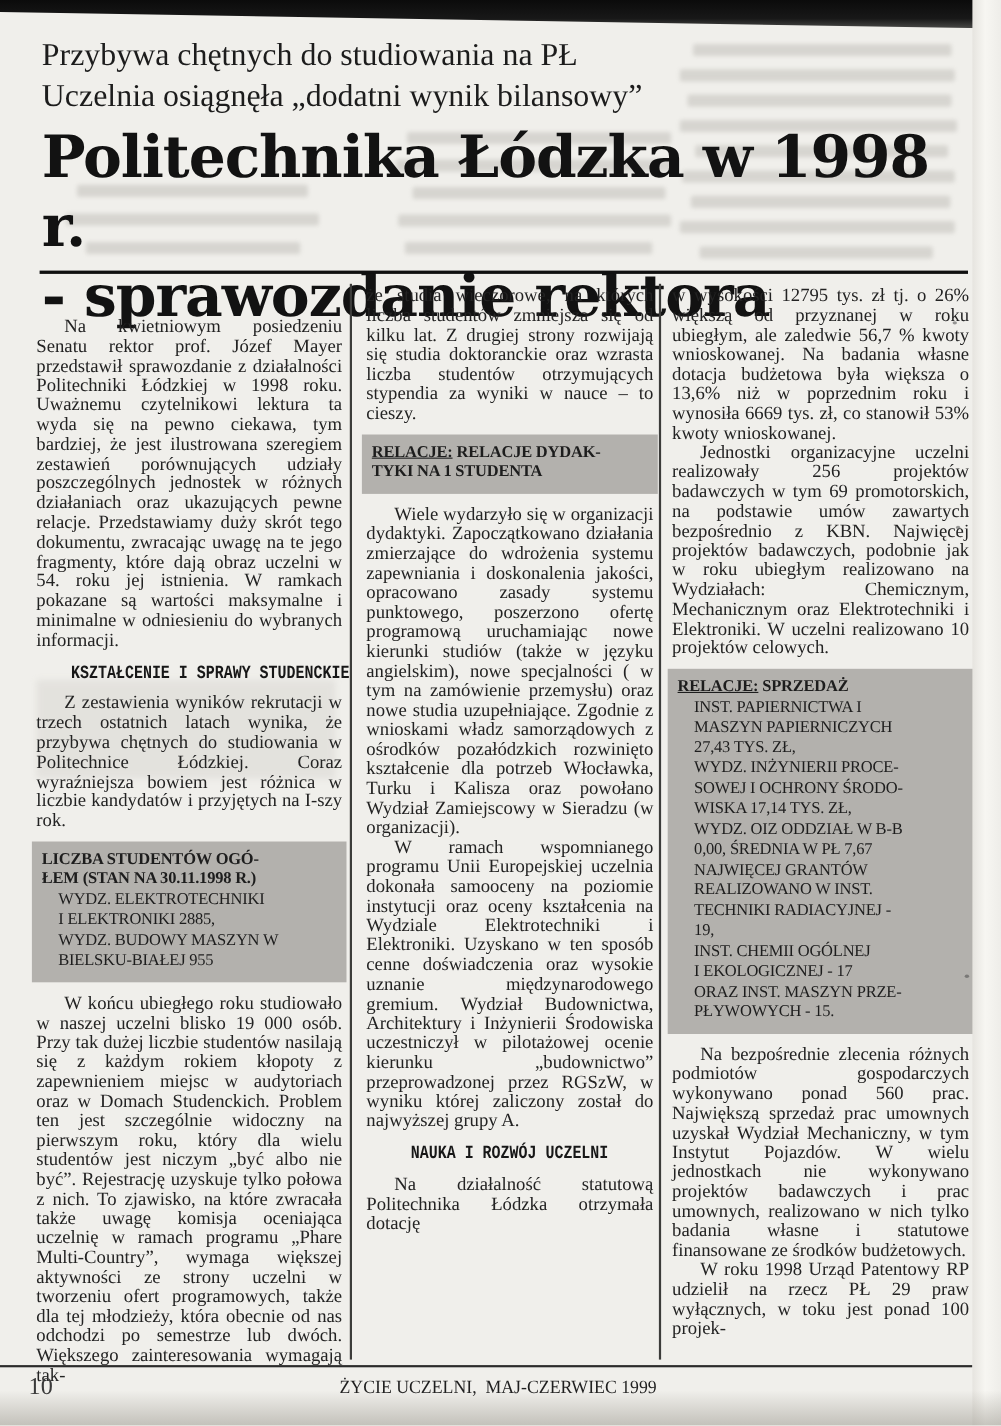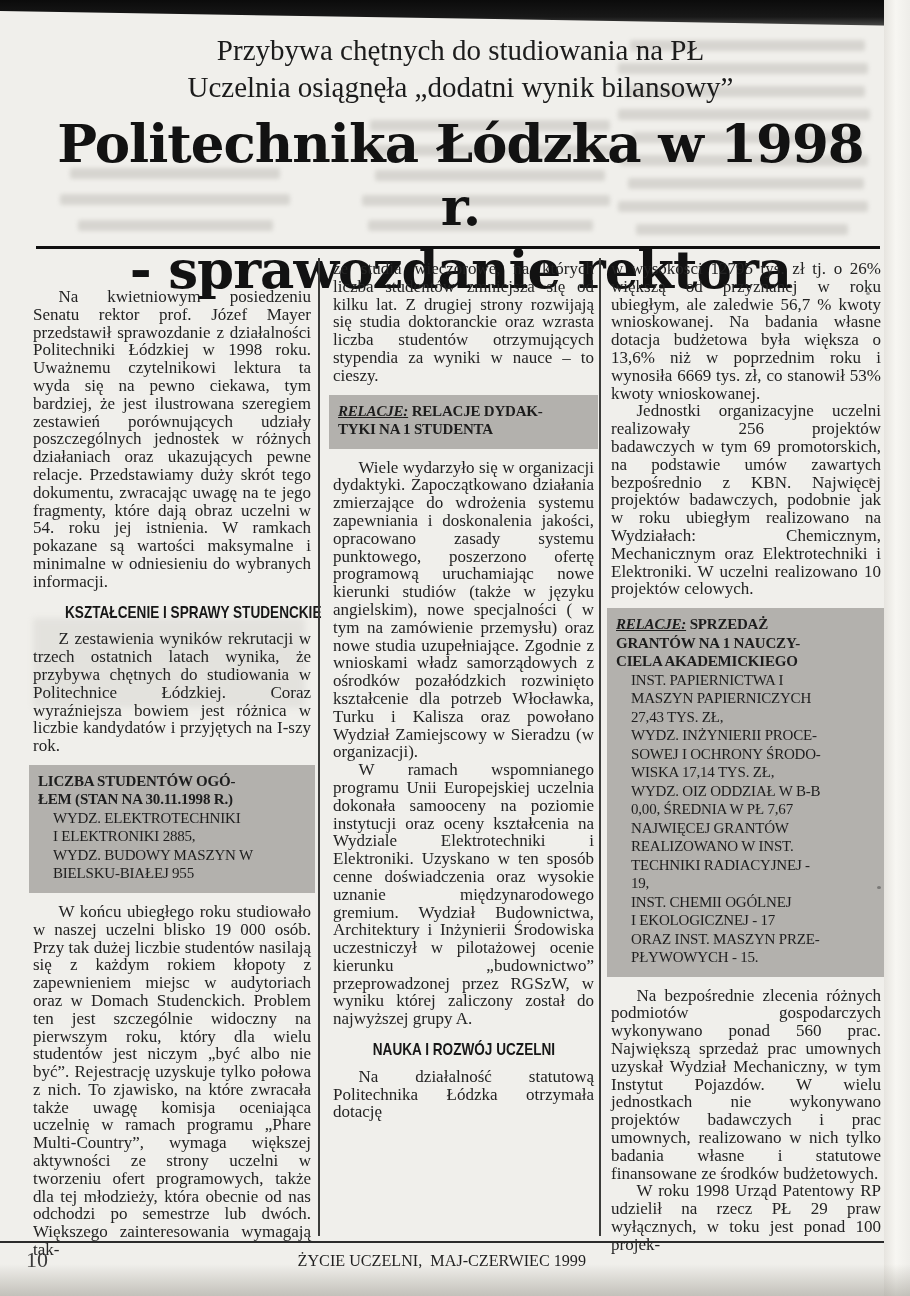--- a/index.html
+++ b/index.html
@@ -8,21 +8,21 @@
     background:var(--page_bg,#f0efeb);
     font-family:"Liberation Serif", serif;
     color:var(--ink,#232323);
   }
   .page{position:absolute;inset:0;}
   .top-band{
     position:absolute;top:0;left:0;width:910px;height:26px;
     background:linear-gradient(180deg,#0b0b0b 0%,#181818 65%,#4a4a48 100%);
     clip-path:polygon(0 0,100% 0,100% 100%,0 42%);
   }
-  .header{position:absolute;left:38px;top:32px;width:845px;text-align:center;}
+  .header{position:absolute;left:38px;top:32px;width:845px;}
   .kicker{font-size:29px;line-height:37px;color:#1c1c1c;}
   .main-title{
     font-family:"DejaVu Serif", serif;font-weight:bold;color:#121212;
     font-size:53px;line-height:63px;letter-spacing:-1px;margin-top:6px;
   }
   .title-rule{position:absolute;left:36px;top:246px;width:844px;height:3px;background:#101010;}
 
   .col{
     position:absolute;top:260px;
     font-size:17px;line-height:17.8px;text-align:justify;
@@ -30,38 +30,38 @@
   .col1{left:33px;width:278px;margin-top:28px;}
   .col2{left:333px;width:261px;}
   .col3{left:611px;width:270px;}
   .para{margin:0;}
   .indent{text-indent:1.5em;}
   .vrule{position:absolute;top:258px;height:978px;width:2px;background:#3c3c3a;}
   .vrule1{left:318px;}
   .vrule2{left:599px;}
 
   h2.section{
-    font-family:Liberation Sans, sans-serif;font-weight:bold;font-size:17px;
+    font-family:Liberation Mono, monospace;font-weight:bold;font-size:17px;
     color:#171717;text-align:center;margin:13px 0 9px;white-space:nowrap;
   }
   h2.section .condense{display:inline-block;transform:scaleX(0.8);transform-origin:center;}
 
   .stat-box{
     background:var(--box_bg,#b3b1ad);
     margin:10px -4px;padding:7px 6px 10px 9px;
     font-size:15px;line-height:18.5px;letter-spacing:-0.2px;
     color:#1d1d1d;text-align:left;
   }
   .box-title{font-weight:bold;}
   .box-items{padding-left:15px;font-weight:normal;}
-  .u{text-decoration:underline;font-style:italic;}
+  .u{text-decoration:underline;}
 
   .foot-rule{position:absolute;left:0;top:1241px;width:884px;height:2px;background:#2b2b2b;}
   .page-num{position:absolute;left:26px;top:1247px;font-size:22px;color:#3a3a3a;}
-  .journal{position:absolute;left:0;top:1251px;width:884px;text-align:center;font-size:17px;color:#1f1f1f;}
+  .journal{position:absolute;left:0;top:1251px;width:884px;text-align:center;font-size:17px;color:#1f1f1f;padding-left:11px;}
   .journal .pre{display:inline-block;white-space:pre;transform:scaleX(0.95);}
 
   .right-strip{
     position:absolute;left:884px;top:0;width:26px;height:1296px;
     background:linear-gradient(90deg,#e6e4df 0%,#f7f6f2 45%,#eeede9 100%);
   }
   .bottom-shade{
     position:absolute;left:0;top:1264px;width:910px;height:32px;
     background:linear-gradient(180deg,rgba(170,167,158,0) 0%,rgba(158,155,146,0.55) 100%);
   }
@@ -136,21 +136,20 @@
   </section>
 
   <div class="vrule vrule2"></div>
 
   <section class="col col3">
     <p class="para">w wysokości 12795 tys. zł tj. o 26% większą od przyznanej w roku ubiegłym, ale zaledwie 56,7 % kwoty wnioskowanej. Na badania własne dotacja budżetowa była większa o 13,6% niż w poprzednim roku i wynosiła 6669 tys. zł, co stanowił 53% kwoty wnioskowanej.</p>
     <p class="para indent">Jednostki organizacyjne uczelni realizowały 256 projektów badawczych w tym 69 promotorskich, na podstawie umów zawartych bezpośrednio z KBN. Najwięcej projektów badawczych, podobnie jak w roku ubiegłym realizowano na Wydziałach: Chemicznym, Mechanicznym oraz Elektrotechniki i Elektroniki. W uczelni realizowano 10 projektów celowych.</p>
     <div class="stat-box">
       <div class="box-title">
         <span class="u">RELACJE:</span><span> SPRZEDAŻ</span>
-        <div>GRANTÓW NA 1 NAUCZY-<br>CIELA AKADEMICKIEGO</div>
       </div>
       <div class="box-items">INST. PAPIERNICTWA I<br>MASZYN PAPIERNICZYCH<br>27,43 TYS. ZŁ,<br>WYDZ. INŻYNIERII PROCE-<br>SOWEJ I OCHRONY ŚRODO-<br>WISKA 17,14 TYS. ZŁ,<br>WYDZ. OIZ ODDZIAŁ W B-B<br>0,00, ŚREDNIA W PŁ 7,67<br>NAJWIĘCEJ GRANTÓW<br>REALIZOWANO W INST.<br>TECHNIKI RADIACYJNEJ -<br>19,<br>INST. CHEMII OGÓLNEJ<br>I EKOLOGICZNEJ - 17<br>ORAZ INST. MASZYN PRZE-<br>PŁYWOWYCH - 15.</div>
     </div>
     <p class="para indent">Na bezpośrednie zlecenia różnych podmiotów gospodarczych wykonywano ponad 560 prac. Największą sprzedaż prac umownych uzyskał Wydział Mechaniczny, w tym Instytut Pojazdów. W wielu jednostkach nie wykonywano projektów badawczych i prac umownych, realizowano w nich tylko badania własne i statutowe finansowane ze środków budżetowych.</p>
     <p class="para indent">W roku 1998 Urząd Patentowy RP udzielił na rzecz PŁ 29 praw wyłącznych, w toku jest ponad 100 projek-</p>
   </section>
 
   <footer>
     <div class="foot-rule"></div>
     <div class="page-num">10</div>

